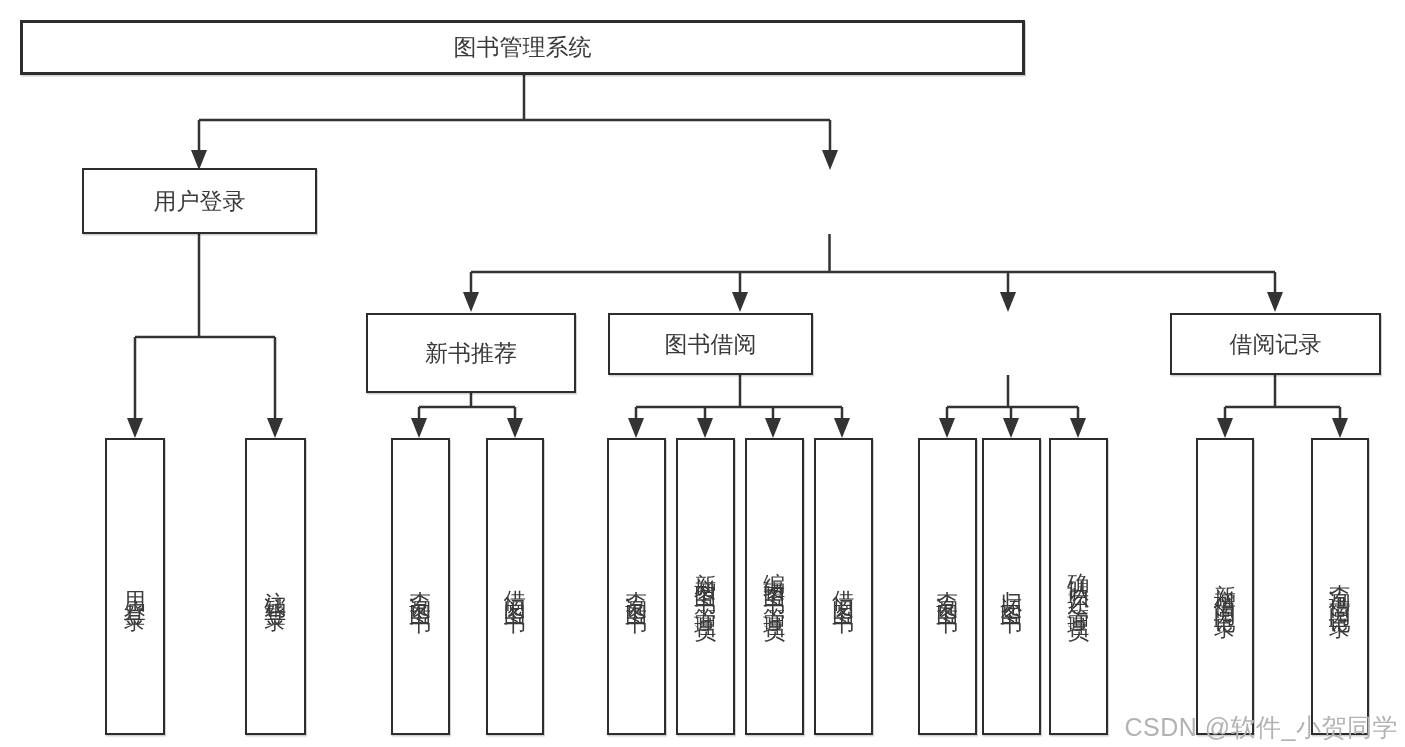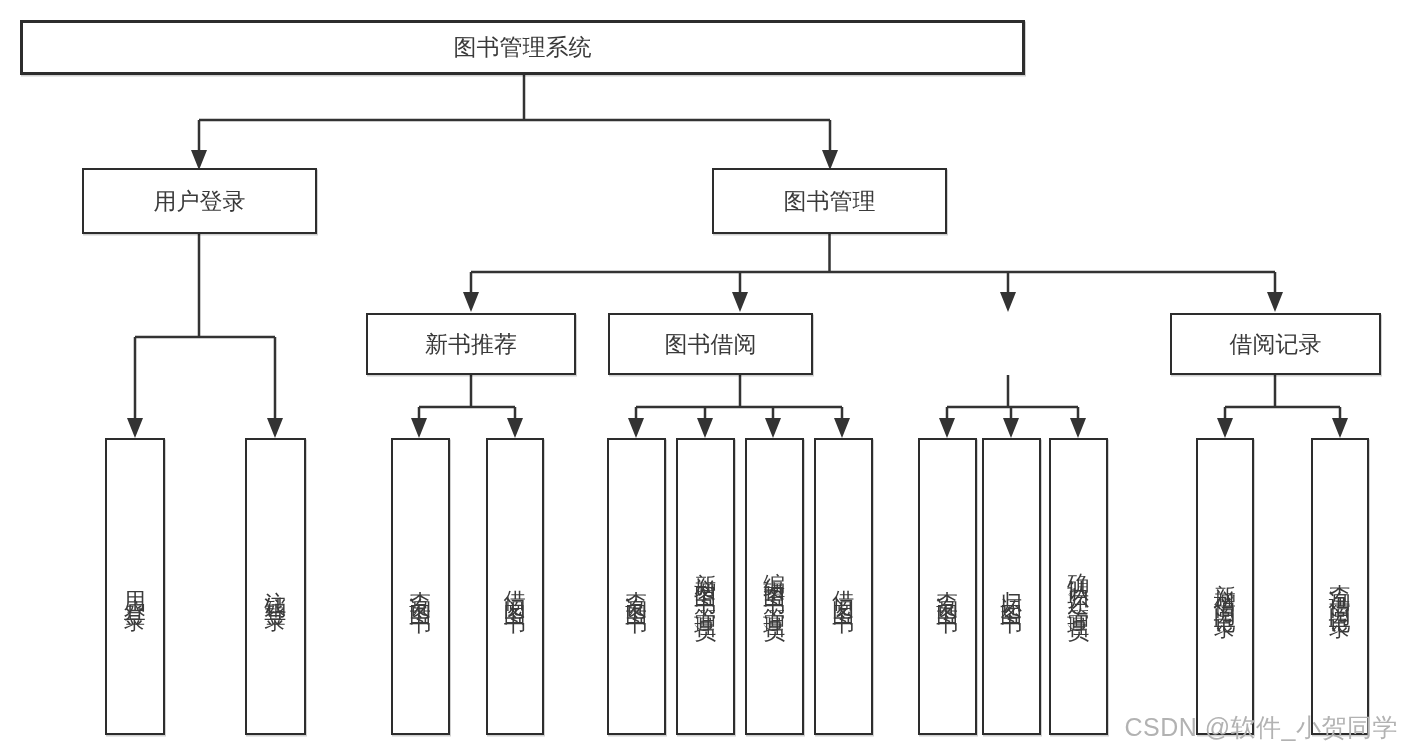--- a/index.html
+++ b/index.html
@@ -78,25 +78,22 @@
          M1332 418 L1348 418 L1340 438 Z" fill="#333333" stroke="none"></path>
   </svg>
 
   <div class="node root" style="left:20px;top:13px;width:1005px;height:55px;margin-top:7px;">
     <span>图书管理系统</span>
   </div>
 
   <div class="node" style="left:82px;top:168px;width:235px;height:66px;">
     <span>用户登录</span>
   </div>
-  <div class="node" style="left:712px;top:168px;width:235px;height:66px;">
-    <span>图书管理</span>
-  </div>
 
-  <div class="node" style="left:366px;top:313px;width:210px;height:62px;">
+  <div class="node" style="left:366px;top:313px;width:210px;height:80px;">
     <span>新书推荐</span>
   </div>
   <div class="node" style="left:608px;top:313px;width:205px;height:62px;">
     <span>图书借阅</span>
   </div>
   <div class="node" style="left:1170px;top:313px;width:211px;height:62px;">
     <span>借阅记录</span>
   </div>
 
   <div class="node leaf" style="left:105px;top:438px;width:60px;height:297px;">

